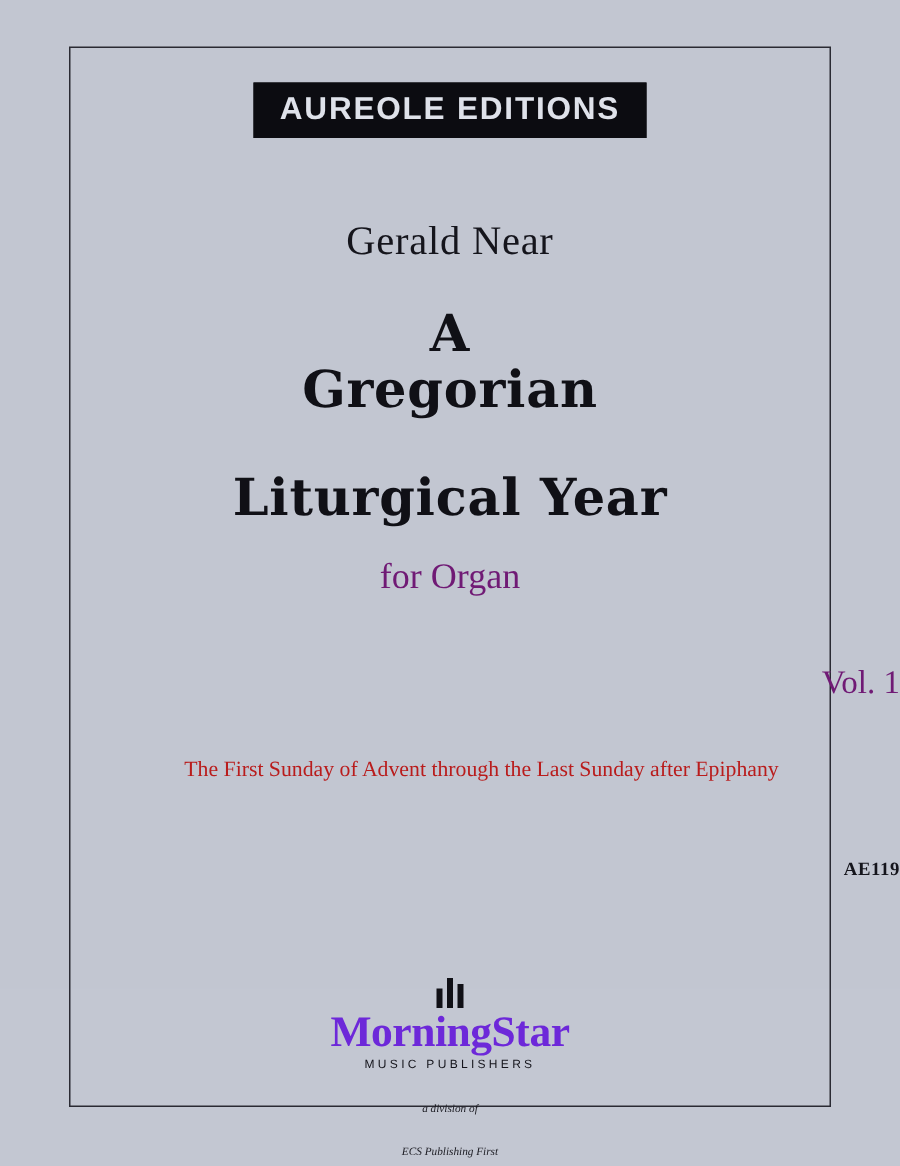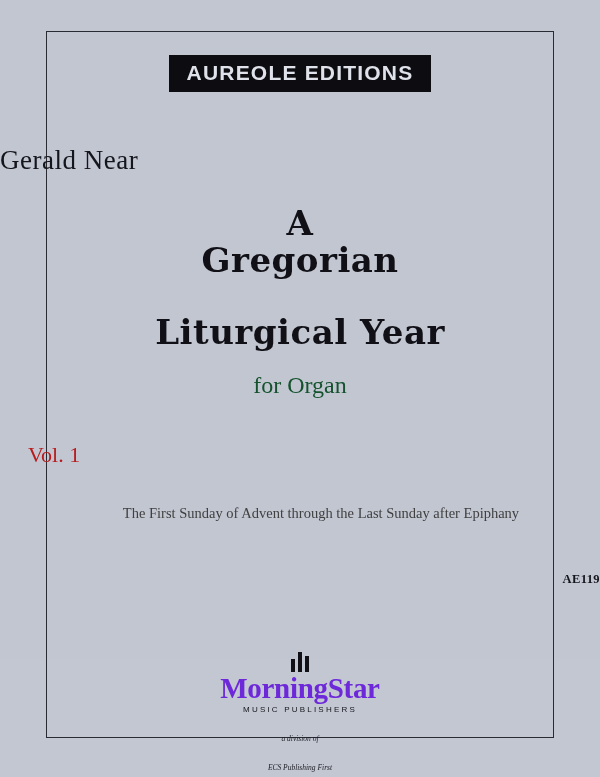--- a/index.html
+++ b/index.html
@@ -46,20 +46,21 @@
     font-size: 21px;
     letter-spacing: 1.2px;
     line-height: 1;
     box-shadow: 0 0 0 2px #c2c6d1;
   }
   .composer {
     position: absolute;
     left: 0;
     right: 0;
     top: 145px;
+    text-align: center;
     font-size: 27px;
     color: #15151c;
     letter-spacing: 0.5px;
   }
   .title-block {
     position: absolute;
     left: 0;
     right: 0;
     top: 205px;
     text-align: center;
@@ -74,40 +75,40 @@
   .title-line.l1 { font-size: 34px; }
   .title-line.l2 { font-size: 34px; }
   .title-line.l3 { font-size: 34px; margin-top: 36px; }
   .subtitle {
     position: absolute;
     left: 0;
     right: 0;
     top: 372px;
     text-align: center;
     font-size: 24px;
-    color: #14532d;
+    color: #701a75;
   }
   .volume {
     position: absolute;
     left: 0;
     right: 0;
     top: 442px;
-    text-align: left;
+    text-align: right;
     font-size: 22px;
+    color: #701a75;
+    padding-left: 28px;
+  }
+  .description {
+    position: absolute;
+    left: 0;
+    right: 0;
+    top: 505px;
+    text-align: center;
+    font-size: 14.5px;
     color: #b91c1c;
-    padding-left: 28px;
-  }
-  .description {
-    position: absolute;
-    left: 0;
-    right: 0;
-    top: 505px;
-    text-align: center;
-    font-size: 14.5px;
-    color: #404040;
     padding-left: 42px;
   }
   .catalog {
     position: absolute;
     left: 0;
     right: 0;
     top: 572px;
     text-align: right;
     font-size: 12.5px;
     font-weight: bold;

